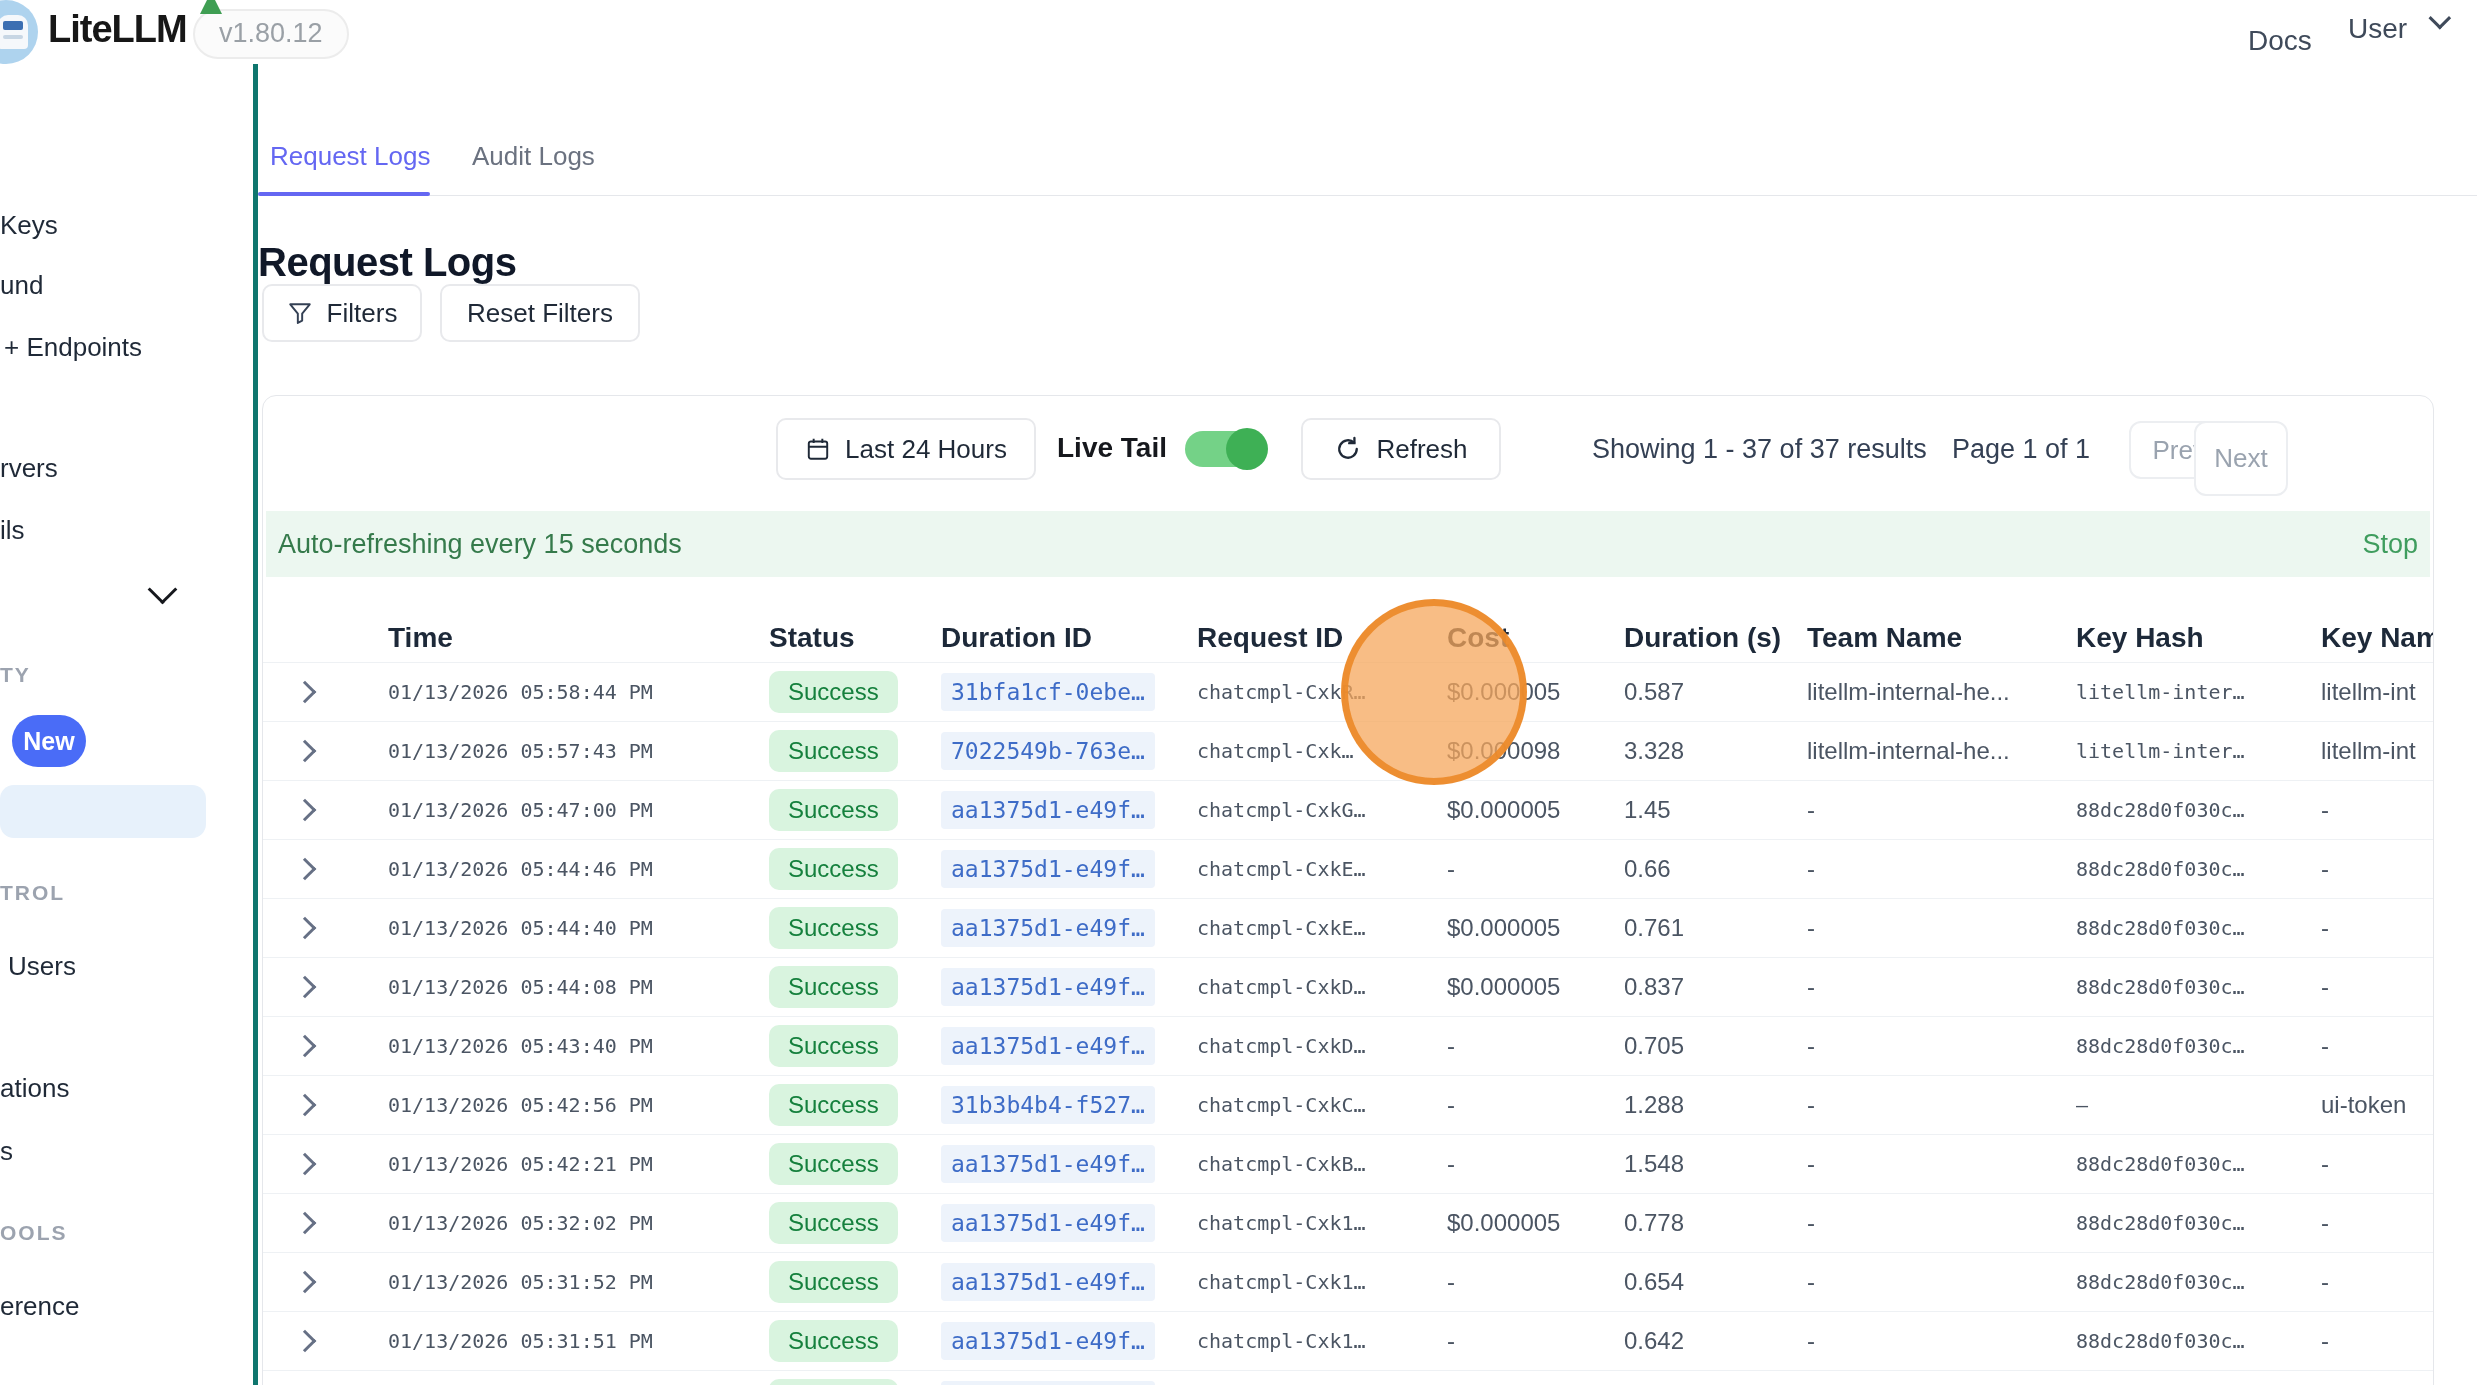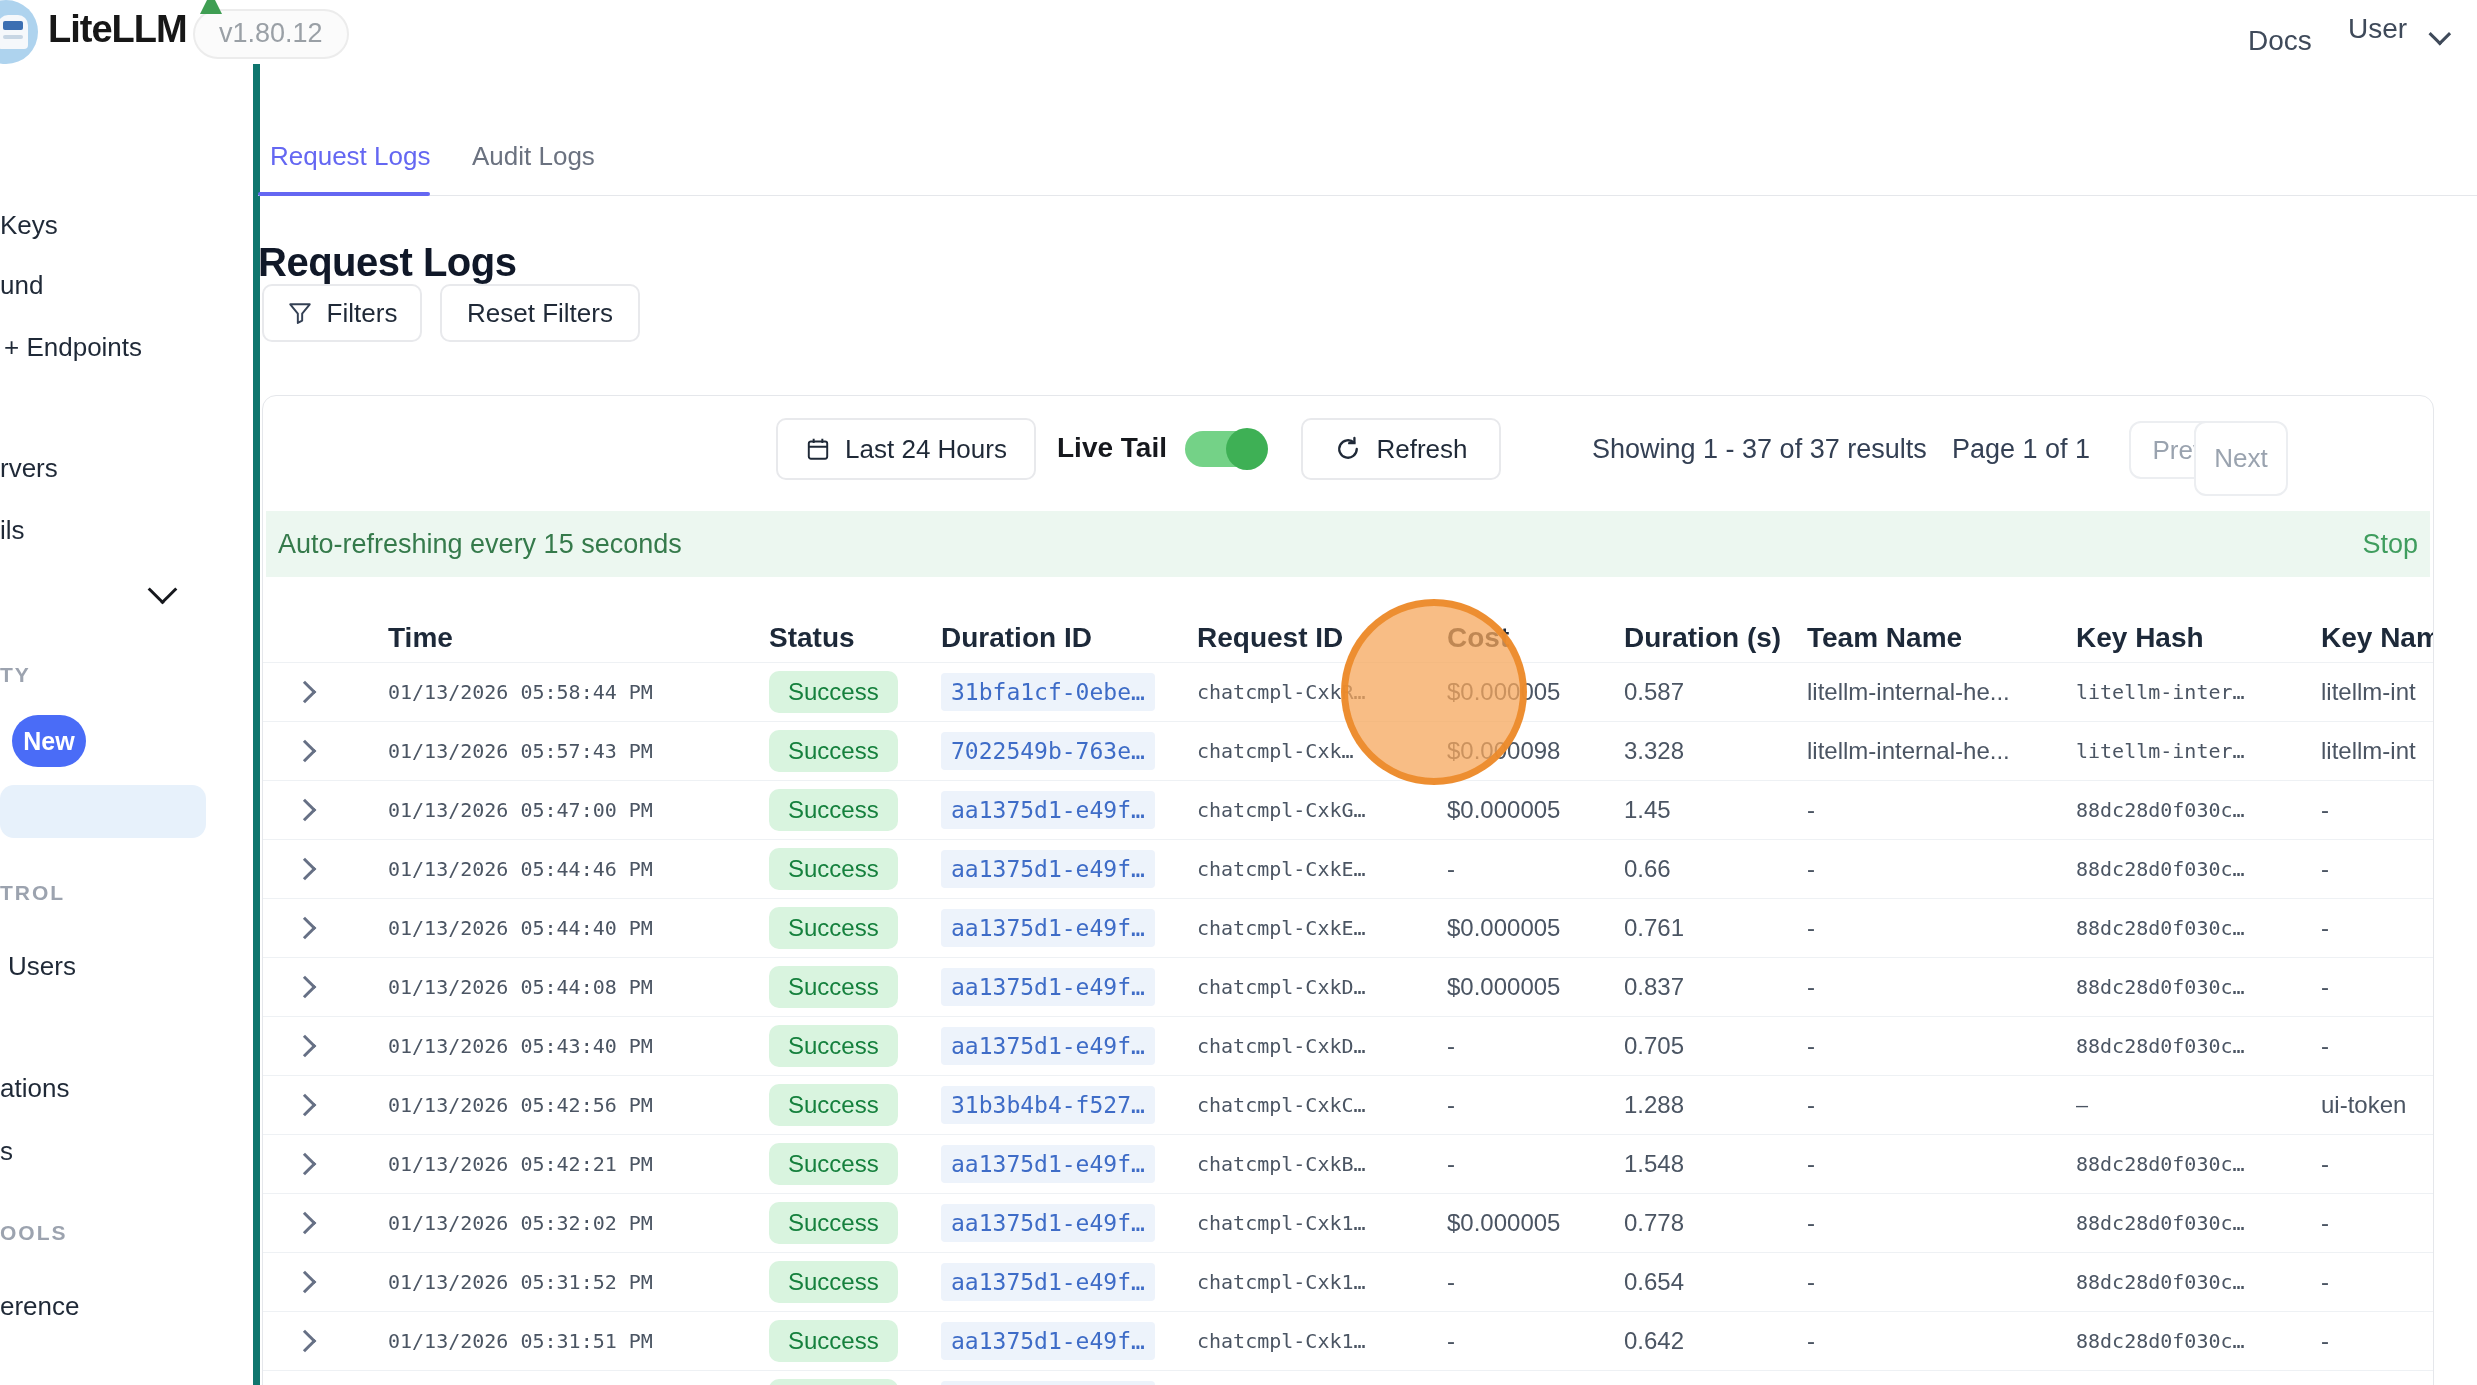--- a/index.html
+++ b/index.html
@@ -14,26 +14,26 @@
   .train{width:30px;height:34px;background:#f5f8fb;border-radius:10px 10px 4px 4px;position:relative;margin-left:14px;}
   .train::before{content:"";position:absolute;left:5px;top:6px;width:20px;height:9px;background:#3c6fb2;border-radius:2px;}
   .train::after{content:"";position:absolute;left:5px;top:20px;width:20px;height:4px;background:#c7d6e4;border-radius:2px;}
   .brand{position:absolute;left:48px;top:8px;font-size:38px;font-weight:800;color:#171717;letter-spacing:-1px;}
   .tree{position:absolute;left:200px;top:-8px;width:0;height:0;border-left:11px solid transparent;
         border-right:11px solid transparent;border-bottom:22px solid #3f9e53;z-index:7;}
   .version-badge{position:absolute;left:193px;top:9px;height:46px;padding:0 24px;border:2px solid #ececec;
                  background:#fbfbfb;border-radius:25px;color:#9aa0a6;font-size:27px;line-height:44px;z-index:6;}
   .top-link{position:absolute;top:13px;font-size:28px;color:#3f4a5a;cursor:pointer;}
   .docs-link{left:2248px;margin-top:12px;}
-  .user-menu{left:2348px;display:flex;align-items:flex-end;gap:22px;}
+  .user-menu{left:2348px;display:flex;align-items:flex-start;gap:22px;}
   .chev{display:inline-block;width:13px;height:13px;border-right:3px solid #3f4a5a;
         border-bottom:3px solid #3f4a5a;transform:rotate(45deg) translateY(-4px);}
 
   
-  .sidebar{position:absolute;top:64px;left:0;width:253px;bottom:0;border-right:7px solid #0f766e;background:#fff;}
+  .sidebar{position:absolute;top:64px;left:0;width:253px;bottom:0;border-right:5px solid #0f766e;background:#fff;}
   .side-item{position:absolute;left:0;font-size:26px;color:#1f2937;white-space:nowrap;cursor:pointer;}
   .side-section{position:absolute;left:0;font-size:21px;font-weight:700;letter-spacing:2px;color:#9ca3af;white-space:nowrap;}
   .side-chevron{position:absolute;left:152px;top:515px;width:18px;height:18px;border-right:3.5px solid #16181d;
                 border-bottom:3.5px solid #16181d;transform:rotate(45deg);cursor:pointer;}
   .new-badge{position:absolute;left:12px;top:651px;width:74px;height:52px;background:#4a6cf7;border-radius:26px;
              color:#fff;font-size:25px;font-weight:600;display:flex;align-items:center;justify-content:center;}
   .active-row{position:absolute;left:0;top:721px;width:206px;height:53px;background:#e7f1fb;border-radius:14px;cursor:pointer;}
 
   
   .main{position:absolute;left:253px;top:64px;right:0;bottom:0;}

